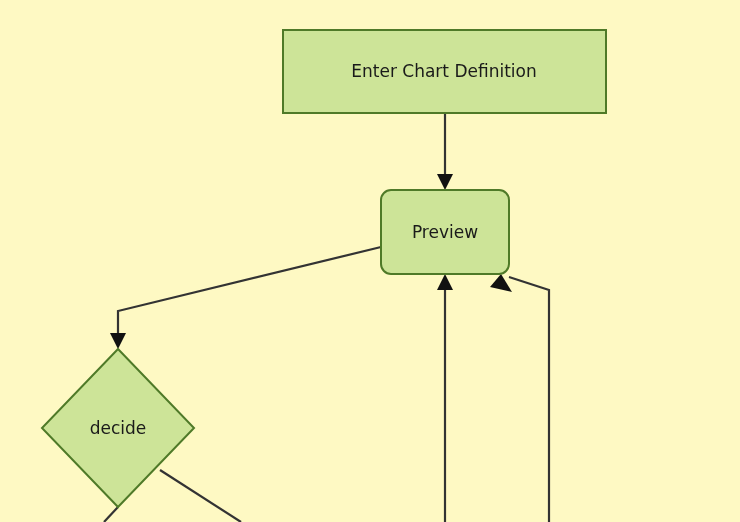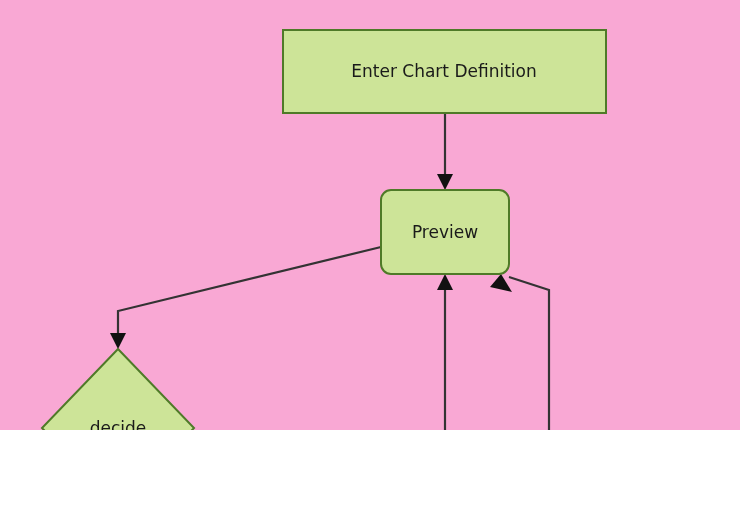--- a/index.html
+++ b/index.html
@@ -7,22 +7,22 @@
     margin: 0;
     padding: 0;
     background: #ffffff;
   }
   body {
     font-family: "DejaVu Sans", sans-serif;
   }
   #diagram-canvas {
     position: relative;
     width: 740px;
-    height: 430px;
-    background: #f9a8d4;
+    height: 522px;
+    background: #fef9c3;
     overflow: hidden;
   }
   #flow-svg {
     position: absolute;
     top: 0;
     left: 0;
     width: 740px;
     height: 522px;
     display: block;
   }

